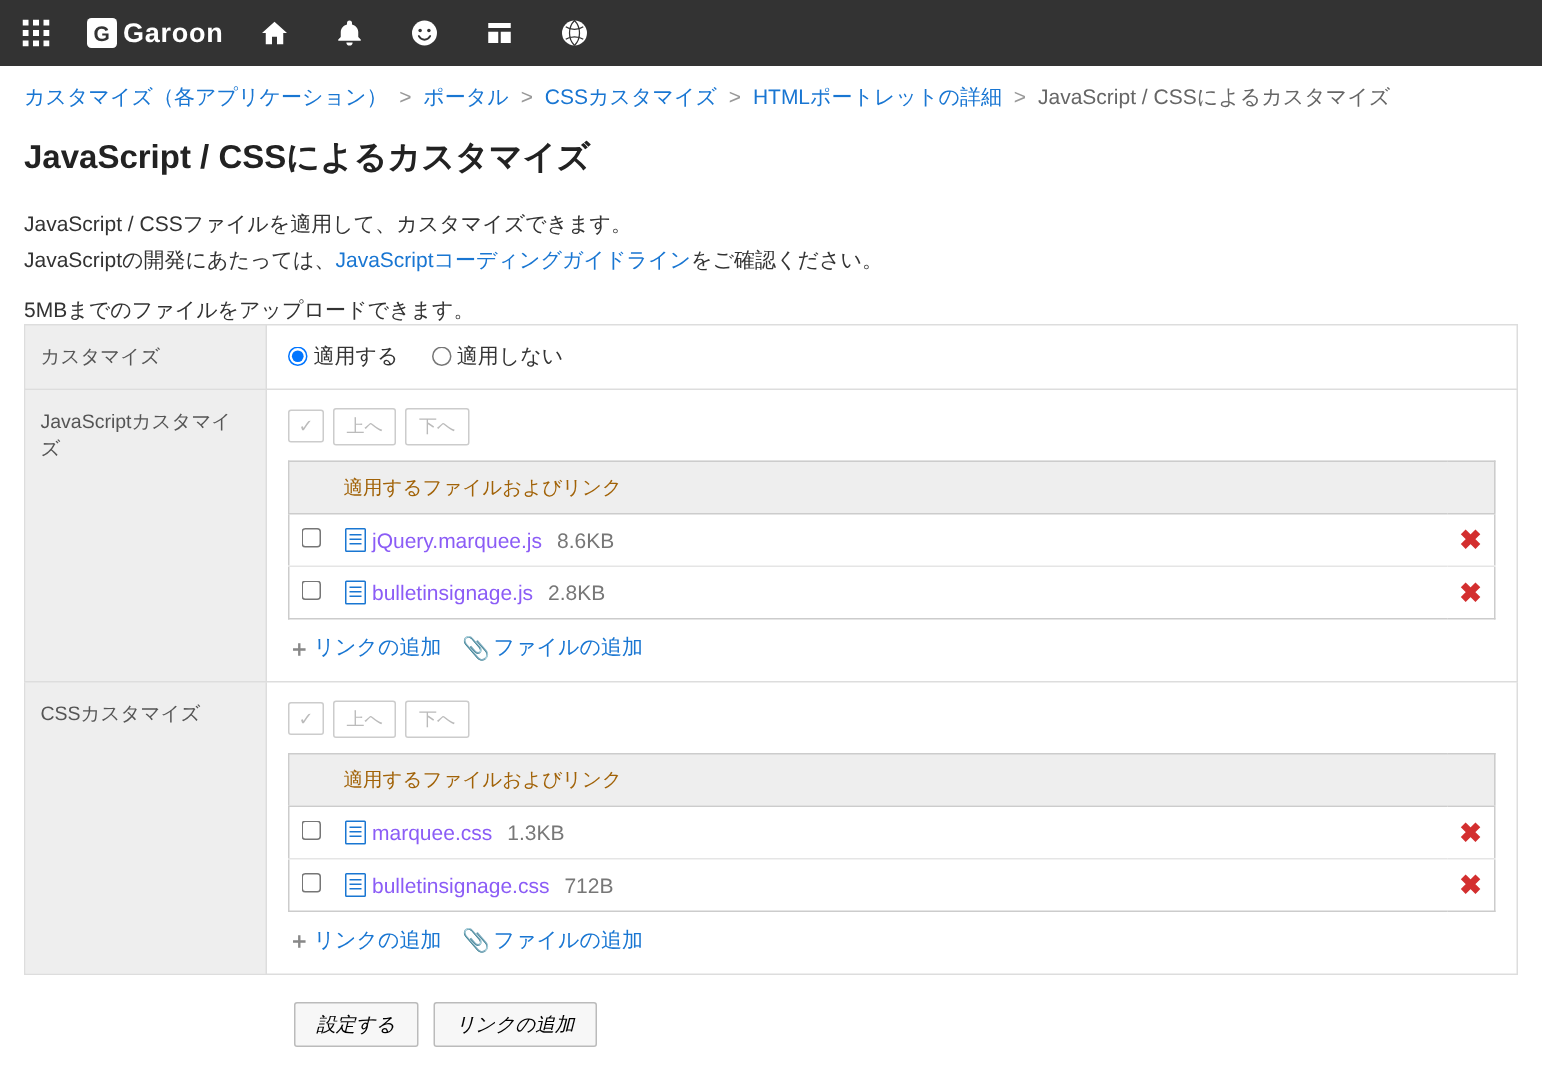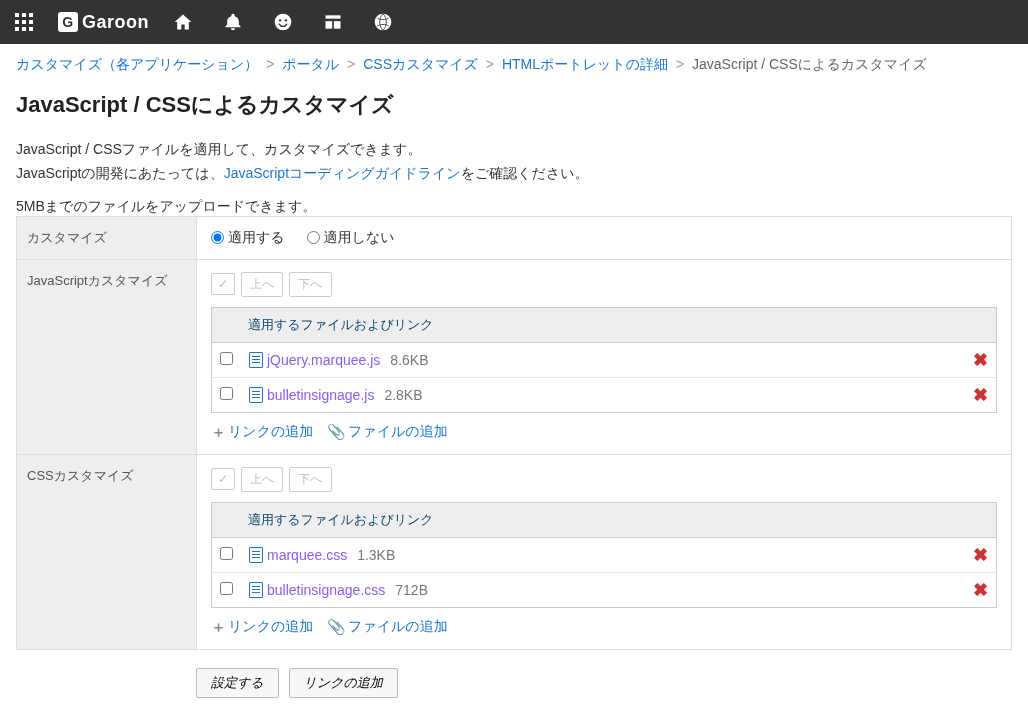--- a/index.html
+++ b/index.html
@@ -20,39 +20,39 @@
 
 .content { padding: 4px 16px 20px; }
 .page-title { font-size: 22px; font-weight: bold; margin-bottom: 18px; color: #222; }
 .intro { line-height: 1.7; margin-bottom: 12px; }
 .intro a { color: #1976d2; text-decoration: none; }
 .upload-note { }
 
 
 .settings { display: table; width: 100%; border-collapse: collapse; }
 .settings-row { display: table-row; }
-.settings-label { display: table-cell; width: 180px; background: #eeeeee; border: 1px solid #ddd; padding: 12px 10px; vertical-align: top; color: #555; font-size: 13px; }
+.settings-label { display: table-cell; width: 161px; background: #eeeeee; border: 1px solid #ddd; padding: 12px 10px; vertical-align: top; color: #555; font-size: 13px; }
 .settings-value { display: table-cell; border: 1px solid #ddd; padding: 12px 14px; vertical-align: top; }
 .settings-row:first-child .settings-label,
 .settings-row:first-child .settings-value { border-top: 1px solid #ddd; }
 .settings-row + .settings-row .settings-label,
 .settings-row + .settings-row .settings-value { border-top: none; }
 
 
 .radio-group label { margin-right: 18px; cursor: pointer; }
 .radio-group input { margin-right: 4px; vertical-align: middle; }
 
 
 .toolbar { display: flex; gap: 6px; margin-bottom: 10px; align-items: center; }
 .tbtn { border: 1px solid #ccc; background: #fff; color: #bbb; font-size: 12px; padding: 3px 8px; border-radius: 2px; cursor: pointer; }
 .tbtn.check { padding: 3px 6px; }
 
 
 .file-table { width: 100%; border: 1px solid #ccc; border-collapse: collapse; margin-bottom: 10px; }
-.file-table thead th { background: #eeeeee; text-align: left; font-weight: normal; padding: 8px 12px 8px 36px; border-bottom: 1px solid #ccc; color: #0c4a6e; font-size: 13px; }
+.file-table thead th { background: #eeeeee; text-align: left; font-weight: normal; padding: 8px 12px 8px 36px; border-bottom: 1px solid #ccc; color: #a16207; font-size: 13px; }
 .file-table tbody td { padding: 6px 8px; border-bottom: 1px solid #e5e5e5; vertical-align: middle; }
 .file-table tbody tr:last-child td { border-bottom: none; }
 .file-table .chk-cell { width: 28px; text-align: center; }
 .file-table .file-cell { }
 .file-table .del-cell { width: 30px; text-align: center; }
 .file-link { color: #8b5cf6; text-decoration: none; }
 .file-size { color: #777; margin-left: 10px; }
 .file-icon { display: inline-block; width: 14px; height: 16px; border: 1px solid #1976d2; border-radius: 1px; position: relative; vertical-align: text-bottom; margin-right: 4px; }
 .file-icon::before { content: ''; position: absolute; left: 2px; top: 3px; width: 8px; height: 1px; background: #1976d2; box-shadow: 0 3px 0 #1976d2, 0 6px 0 #1976d2; }
 .del-x { color: #d32f2f; font-weight: bold; font-size: 18px; cursor: pointer; }

